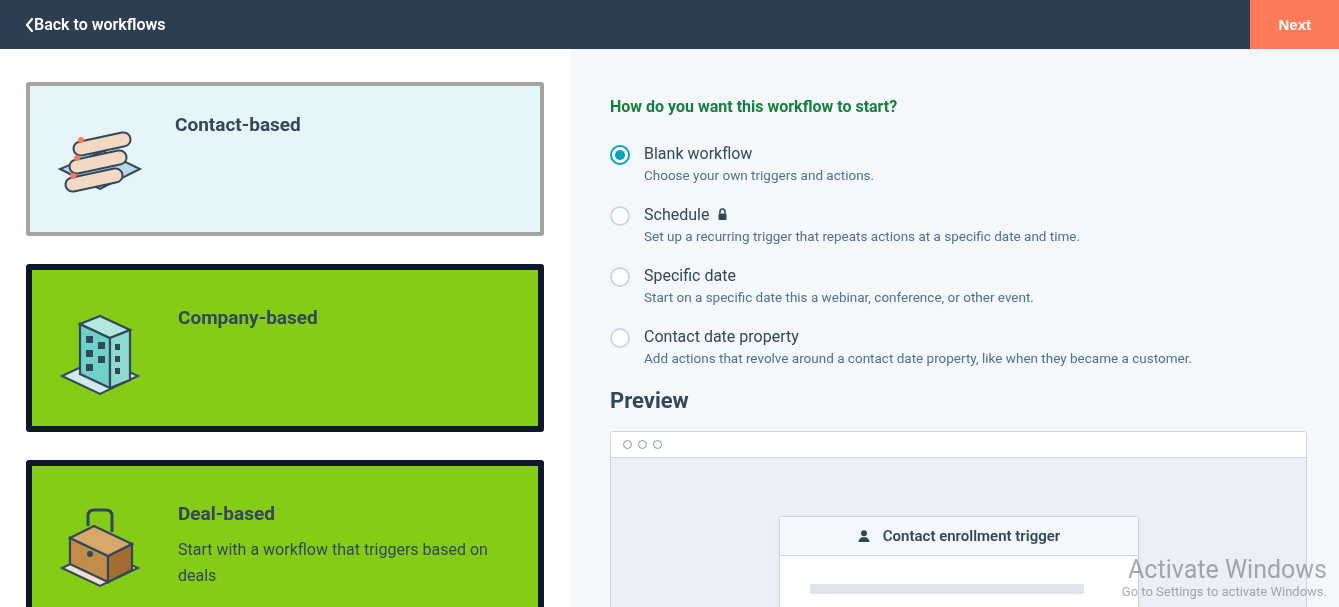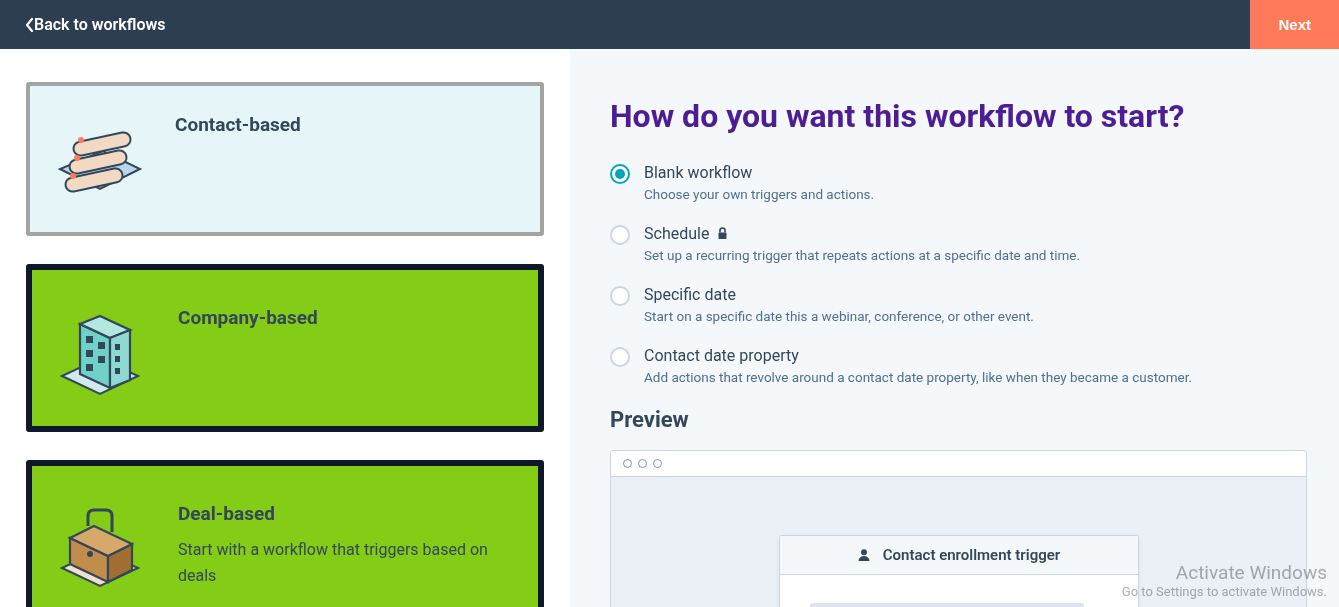--- a/index.html
+++ b/index.html
@@ -83,22 +83,22 @@
       font-size: 16px;
       line-height: 1.6;
     }
     .right-panel {
       flex: 1;
       background: #f5f8fa;
       padding: 48px 32px 0 40px;
       overflow-y: auto;
     }
     .right-heading {
-      color: #4c1d95;
-      font-size: 32px;
+      color: #15803d;
+      font-size: 16px;
       font-weight: 700;
       margin-bottom: 28px;
     }
     .radio-option {
       display: flex;
       align-items: flex-start;
       gap: 14px;
       margin-bottom: 22px;
       cursor: pointer;
     }
@@ -195,21 +195,21 @@
     }
     .placeholder-line.w1 { width: 92%; }
     .watermark {
       position: absolute;
       right: 12px;
       bottom: 8px;
       text-align: right;
       color: rgba(90,90,90,0.5);
       pointer-events: none;
     }
-    .watermark .wm-title { font-size: 19px; }
+    .watermark .wm-title { font-size: 25px; }
     .watermark .wm-sub { font-size: 13px; }
   </style>
 </head>
 <body>
 
 <div class="header">
   <div class="back-link">
     <svg class="chevron-left" viewBox="0 0 10 16" fill="none">
       <path d="M8 2 L3 8 L8 14" stroke="#fff" stroke-width="2.2" stroke-linecap="round" stroke-linejoin="round"></path>
     </svg>

